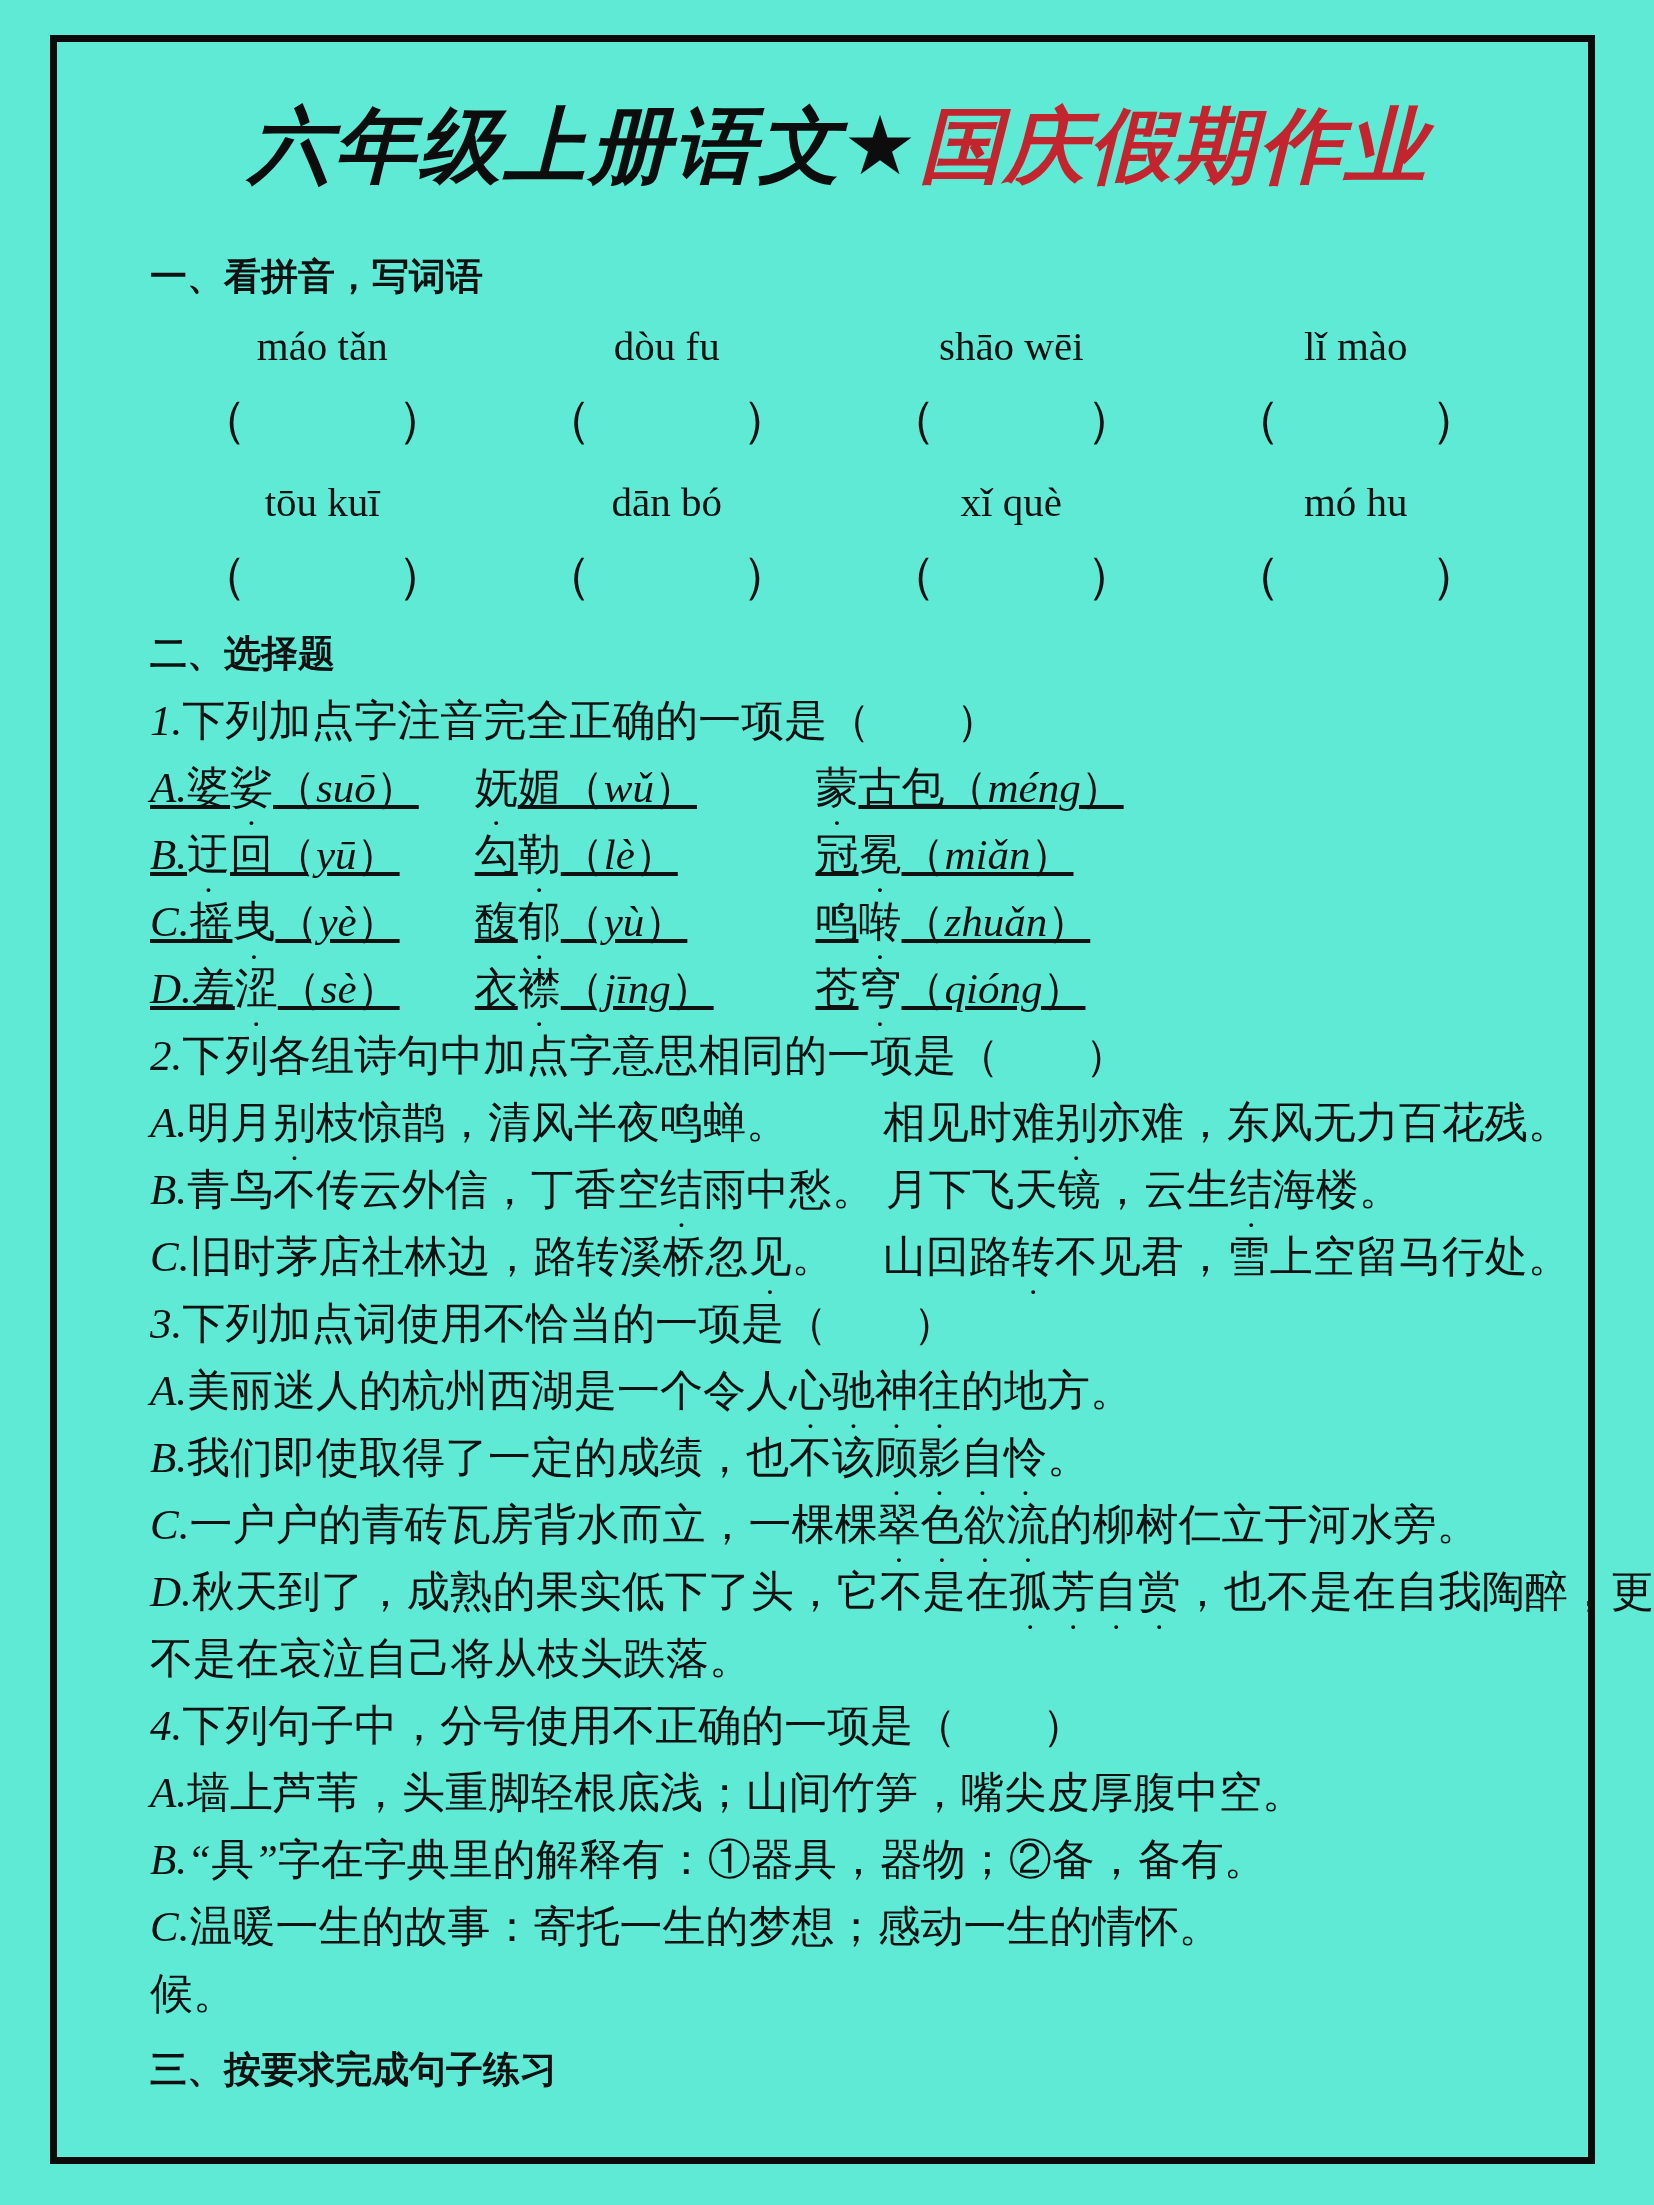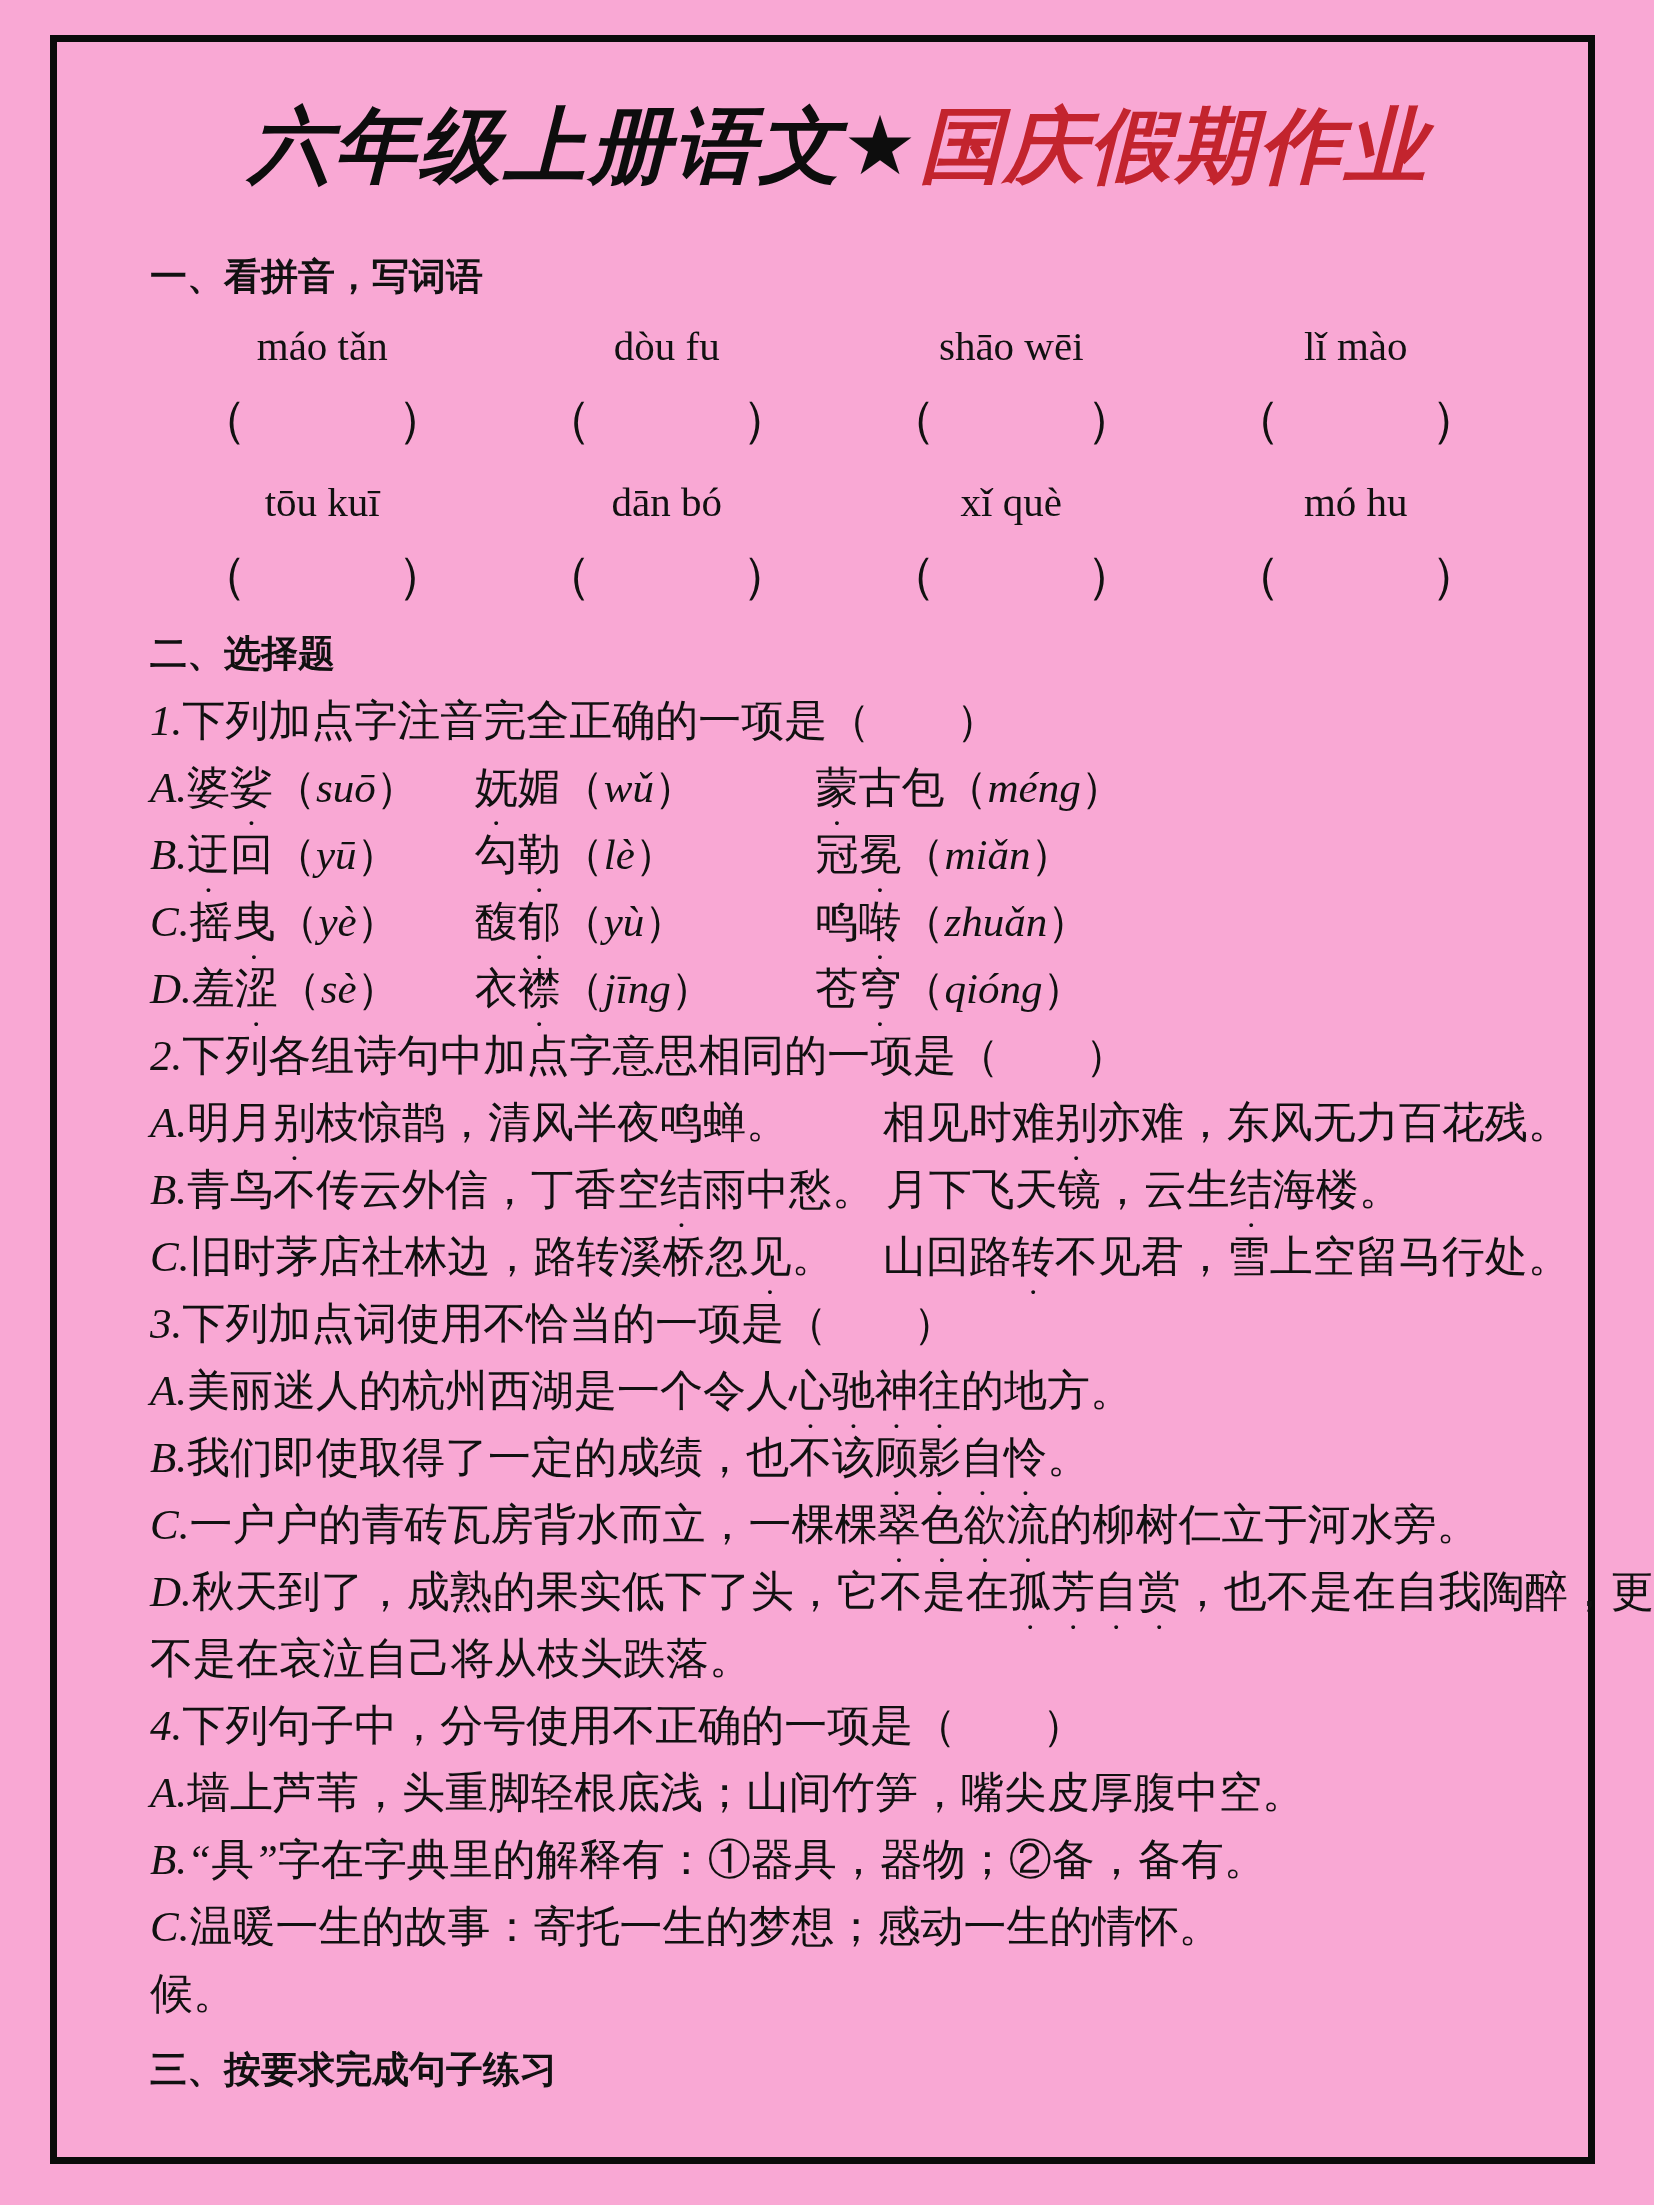--- a/index.html
+++ b/index.html
@@ -1,34 +1,34 @@
 <!DOCTYPE html>
 <html style="font-size:7.8px"><head>
 <meta charset="utf-8">
 <style>
   html,body{margin:0;padding:0;background:#ffffff;}
-  .page{position:relative;width:1654px;height:2205px;background:#f9a8d4;color:#111;
+  .page{position:relative;width:1654px;height:2205px;background:#5eead4;color:#111;
         font-family:"Liberation Serif","DejaVu Serif",serif;overflow:hidden;}
   .frame{position:absolute;left:50px;top:35px;width:1545px;height:2129px;
          border:7.8px solid #0b0b0b;box-sizing:border-box;}
   .content{position:absolute;left:150px;top:43px;width:1378px;font-style:oblique 9deg;}
   .title{margin:46px 0 0 0;text-align:center;font-size:82px;line-height:114px;
          font-weight:900;font-style:italic;letter-spacing:2.9px;
          font-family:"Liberation Sans","DejaVu Sans",sans-serif;white-space:nowrap;}
   .t-black{color:#0d0d0d;}
   .t-red{color:#c3242e;}
   .sec-heading{font-size:37px;line-height:66px;font-weight:bold;margin-top:41px;white-space:nowrap;}
   .sec-heading.tight{margin-top:9.7px;}
   .pinyin-grid{display:grid;grid-template-columns:repeat(4,1fr);}
   .pinyin-grid.second{margin-top:9.7px;}
   .pinyin-cell{text-align:center;}
   .pinyin{font-size:41px;line-height:73px;font-style:normal;}
   .bracket{font-size:50px;line-height:73px;font-weight:400;font-style:normal;}
   .line{font-size:43px;line-height:67px;white-space:nowrap;}
-  .cols3 .c{display:inline-block;}
+  .cols3 .c{display:inline-block;text-decoration:underline;}
   .cols3 .c1{min-width:314px;}
   .cols3 .c2{min-width:330px;}
   .cols2 .left{display:inline-block;min-width:722px;}
   .dc{position:relative;display:inline-block;}
   .dc::after{content:"·";position:absolute;left:50%;bottom:-0.62em;transform:translateX(-50%);
              font-size:0.55em;font-weight:bold;font-style:normal;line-height:1;}
 </style>
 </head>
 <body>
 

